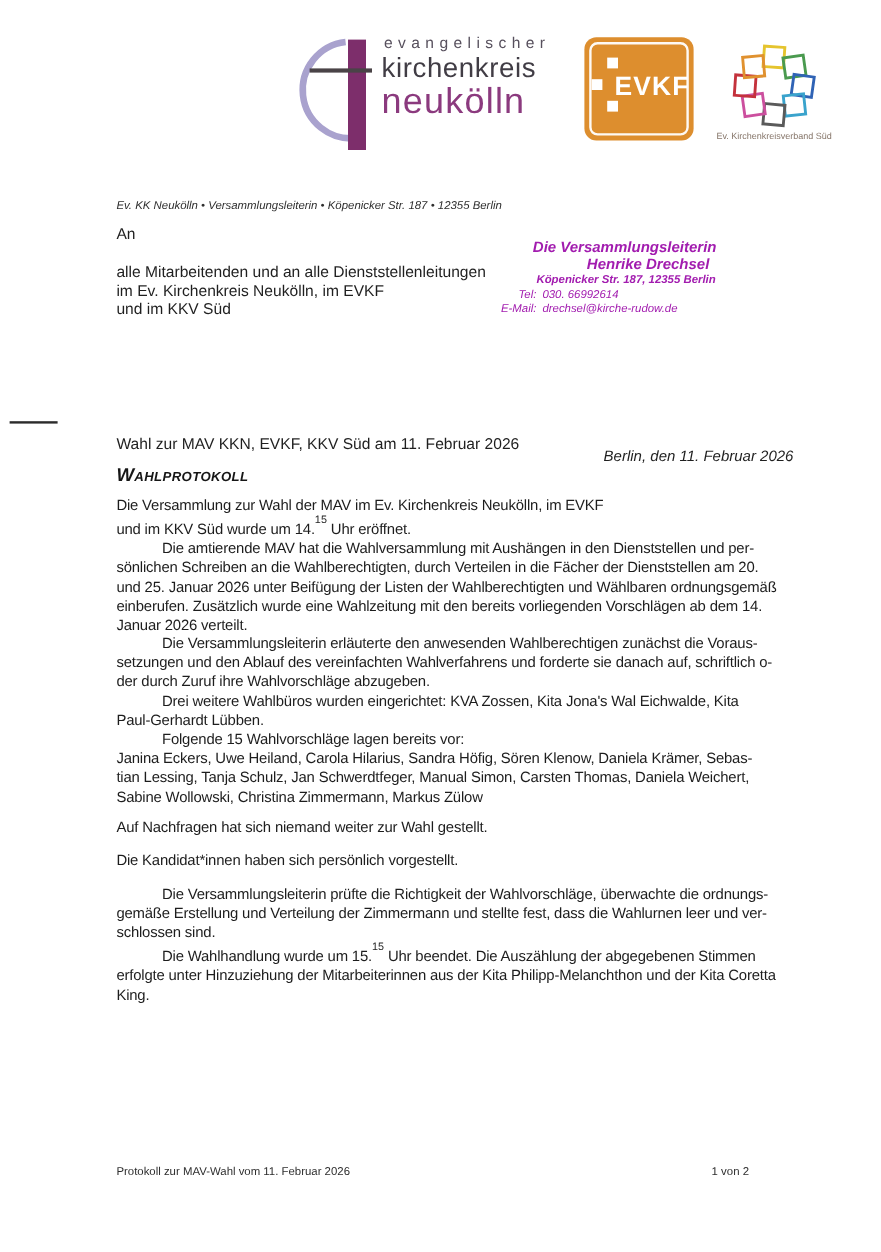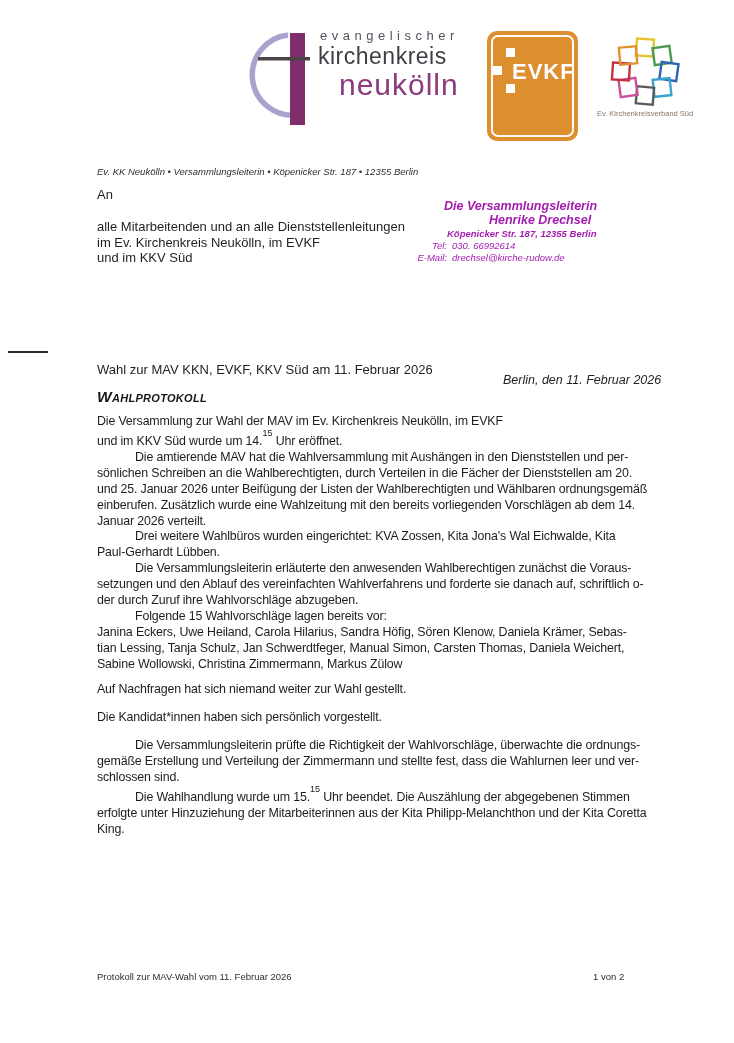--- a/index.html
+++ b/index.html
@@ -7,23 +7,23 @@
     width:734px;height:1043px;position:relative;background:#ffffff;
     font-family:"Liberation Sans", sans-serif;color:#222;overflow:hidden;
   }
   .abs{position:absolute;}
 
   
   .kkn-logo{left:240px;top:27px;width:86px;height:100px;}
   .kkn-text{left:318px;top:29px;line-height:1;}
   .kkn-l1{font-size:13px;letter-spacing:4.5px;color:#57505d;margin:0 0 3px 2px;}
   .kkn-l2{font-size:23px;color:#413d45;letter-spacing:0.5px;margin:0 0 2px 0;}
-  .kkn-l3{font-size:30px;color:#8b3a7e;letter-spacing:1px;margin:0;text-align:right;}
+  .kkn-l3{font-size:30px;color:#8b3a7e;letter-spacing:1px;margin:0;}
 
-  .evkf-logo{left:487px;top:31px;width:91px;height:110px;background:#dd8e2e;border-radius:10px;}
+  .evkf-logo{left:487px;top:31px;width:91px;height:86px;background:#dd8e2e;border-radius:10px;}
   .evkf-inner{position:absolute;left:4px;top:4px;right:4px;bottom:4px;border:2px solid rgba(255,255,255,.95);border-radius:7px;}
   .evkf-word{position:absolute;left:25px;top:28px;color:#fff;font-weight:bold;font-size:22px;letter-spacing:1px;}
   .evkf-sq{position:absolute;width:9px;height:9px;background:#fff;}
   .evkf-sq.top{left:19px;top:17px;}
   .evkf-sq.left{left:6px;top:35px;}
   .evkf-sq.bottom{left:19px;top:53px;}
 
   .kkv-logo{left:597px;top:33px;width:104px;height:92px;}
   .kkv-caption{position:absolute;left:0px;top:76px;width:104px;font-size:7.5px;color:#86766a;white-space:nowrap;}
 
@@ -128,25 +128,25 @@
 <div class="abs doc-heading">Wahlprotokoll</div>
 
 <div class="abs body-text">
   <p><span>Die Versammlung zur Wahl der MAV im Ev. Kirchenkreis Neukölln, im EVKF
 und im KKV Süd wurde um 14.</span><sup>15</sup><span> Uhr eröffnet.</span></p>
   <p class="ind">Die amtierende MAV hat die Wahlversammlung mit Aushängen in den Dienststellen und per-
 sönlichen Schreiben an die Wahlberechtigten, durch Verteilen in die Fächer der Dienststellen am 20.
 und 25. Januar 2026 unter Beifügung der Listen der Wahlberechtigten und Wählbaren ordnungsgemäß
 einberufen. Zusätzlich wurde eine Wahlzeitung mit den bereits vorliegenden Vorschlägen ab dem 14.
 Januar 2026 verteilt.</p>
-  <p class="ind">Drei weitere Wahlbüros wurden eingerichtet: KVA Zossen, Kita Jona's Wal Eichwalde, Kita
-Paul-Gerhardt Lübben.</p>
   <p class="ind">Die Versammlungsleiterin erläuterte den anwesenden Wahlberechtigen zunächst die Voraus-
 setzungen und den Ablauf des vereinfachten Wahlverfahrens und forderte sie danach auf, schriftlich o-
 der durch Zuruf ihre Wahlvorschläge abzugeben.</p>
+  <p class="ind">Drei weitere Wahlbüros wurden eingerichtet: KVA Zossen, Kita Jona's Wal Eichwalde, Kita
+Paul-Gerhardt Lübben.</p>
   <p class="ind">Folgende 15 Wahlvorschläge lagen bereits vor:
 Janina Eckers, Uwe Heiland, Carola Hilarius, Sandra Höfig, Sören Klenow, Daniela Krämer, Sebas-
 tian Lessing, Tanja Schulz, Jan Schwerdtfeger, Manual Simon, Carsten Thomas, Daniela Weichert,
 Sabine Wollowski, Christina Zimmermann, Markus Zülow</p>
   <p class="gap-s">Auf Nachfragen hat sich niemand weiter zur Wahl gestellt.</p>
   <p class="gap-m">Die Kandidat*innen haben sich persönlich vorgestellt.</p>
   <p class="ind gap-l">Die Versammlungsleiterin prüfte die Richtigkeit der Wahlvorschläge, überwachte die ordnungs-
 gemäße Erstellung und Verteilung der Zimmermann und stellte fest, dass die Wahlurnen leer und ver-
 schlossen sind.</p>
   <p class="ind"><span>Die Wahlhandlung wurde um 15.</span><sup>15</sup><span> Uhr beendet. Die Auszählung der abgegebenen Stimmen

